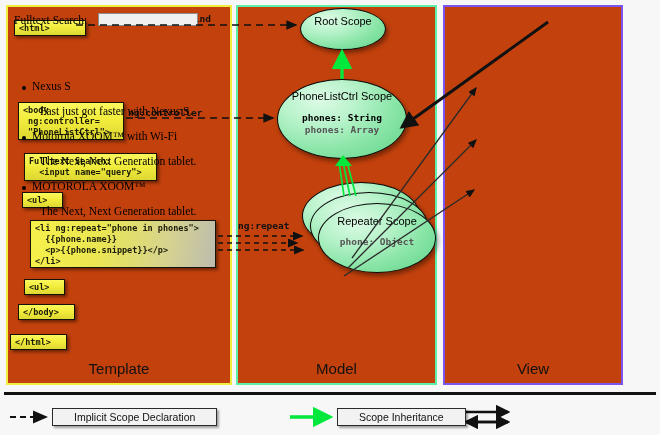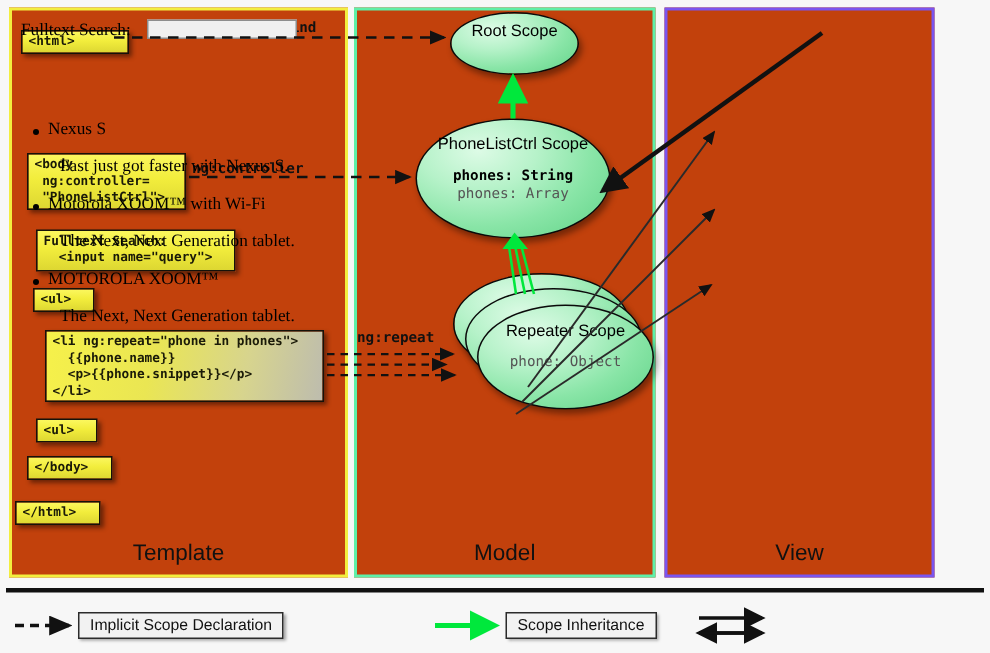--- a/index.html
+++ b/index.html
@@ -55,40 +55,40 @@
   }
   .scope-title{
     font-family:"Liberation Sans",sans-serif;
     font-size:11px;line-height:12.5px;color:#000;text-align:right;
   }
   .scope-props{
     font-family:"DejaVu Sans Mono","Liberation Mono",monospace;
     font-size:9.5px;line-height:12px;text-align:center;white-space:pre;
   }
   .p-strong{color:#000;font-weight:700;}
-  .p-dim{color:#555;font-weight:400;}
+  .p-dim{color:#555;font-weight:700;}
 
   
   .view-serif{font-family:"Liberation Serif","DejaVu Serif",serif;color:#000;}
   #view-search-label{position:absolute;left:14px;top:14px;font-size:11.5px;}
   #view-search-input{
     position:absolute;left:98px;top:13px;width:100px;height:13px;
     background:#f0f0f0;border:1px solid #8d8d8d;box-sizing:border-box;
   }
   .view-item{position:absolute;left:32px;font-size:11.5px;white-space:nowrap;}
   .view-bullet{position:absolute;left:22px;width:4px;height:4px;border-radius:50%;background:#000;}
   .view-snip{position:absolute;left:40px;font-size:11.5px;white-space:nowrap;}
 
   
   #divider{position:absolute;left:4px;top:392px;width:652px;height:3px;background:#111;}
   .legend-box{
     position:absolute;box-sizing:border-box;
     border:1.5px solid #2b2b2b;background:#f2f2f2;
     font-family:"Liberation Sans",sans-serif;font-size:10.5px;color:#111;
-    padding:2px 7px;white-space:nowrap;
+    padding:2px 21px;white-space:nowrap;
     box-shadow:1.5px 1.5px 2px rgba(0,0,0,.35);
   }
   svg.ov{position:absolute;left:0;top:0;width:660px;height:435px;pointer-events:none;}
 </style>
 </head>
 <body>
 
 <div id="root">
 
   <div class="panel" id="panel-template">

